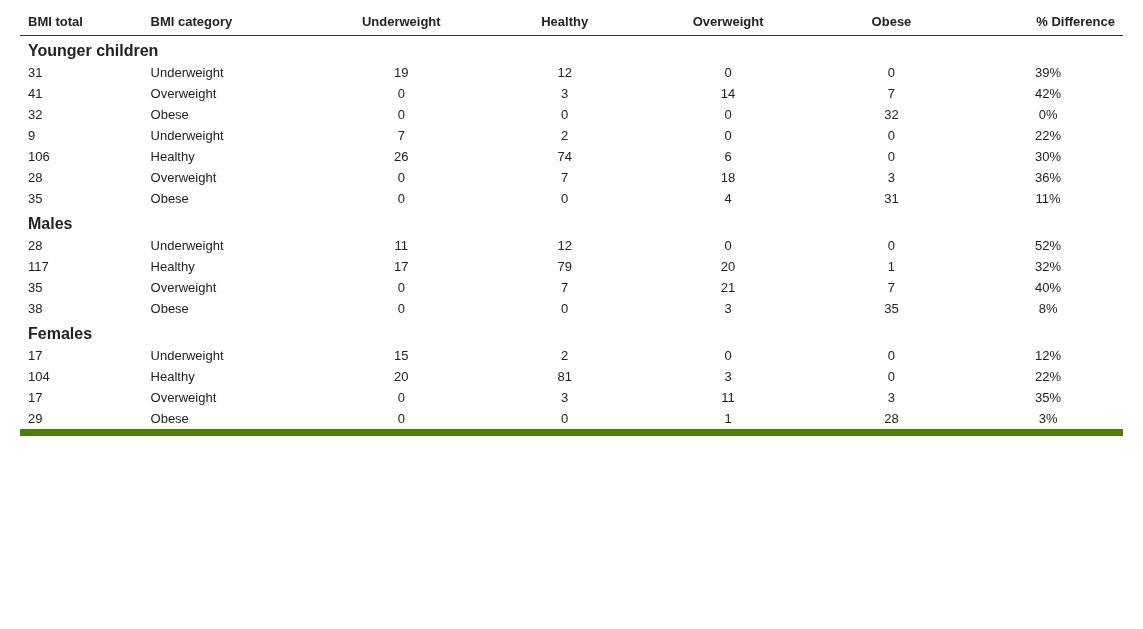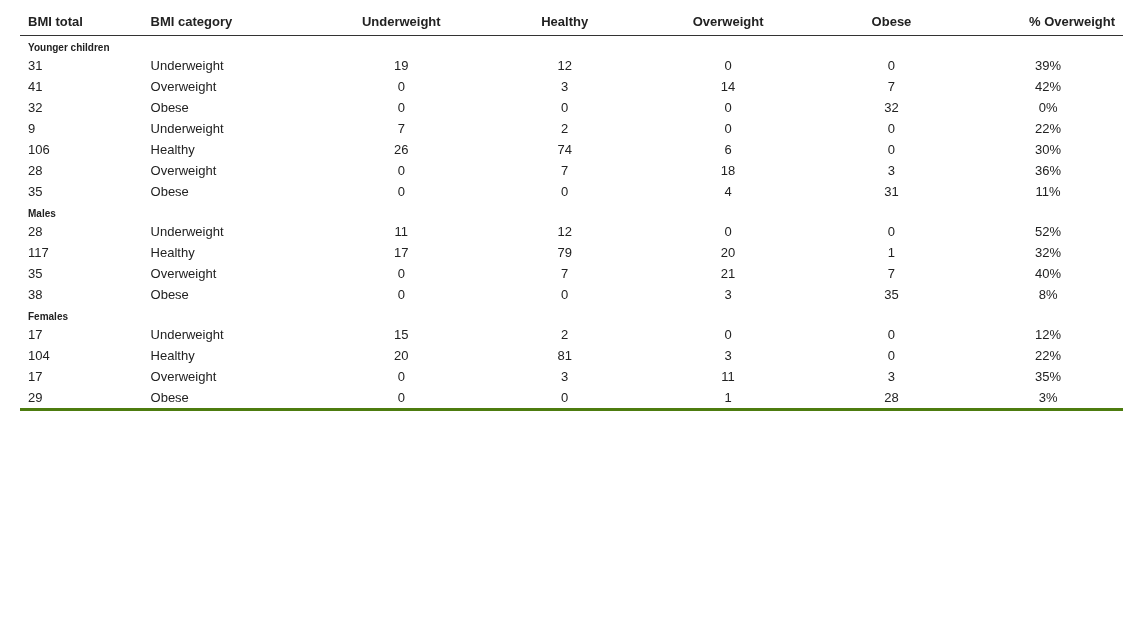--- a/index.html
+++ b/index.html
@@ -78,21 +78,21 @@
     
     tbody tr td {
       padding: 3px 8px;
       font-size: 13px;
     }
 
     
     .section-row td {
       font-weight: bold;
       padding: 6px 8px 2px 8px;
-      font-size: 10px;
+      font-size: 16px;
     }
 
     
     .td-total {
       text-align: left;
       width: 90px;
     }
 
     .td-cat {
       text-align: left;
@@ -105,39 +105,39 @@
       width: 120px;
     }
 
     .td-pct {
       text-align: center;
       width: 110px;
     }
 
     
     .last-row td {
-      border-bottom: 3px solid #4d7c0f;
+      border-bottom: 7px solid #4d7c0f;
     }
   </style>
 </head>
 <body>
 
 <div class="table-wrapper">
   <table>
     <thead>
 
 
       <tr class="col-header">
         <th class="col-bmi-total td-total">BMI total</th>
         <th class="col-bmi-cat td-cat">BMI category</th>
         <th class="col-bia td-bia">Underweight</th>
         <th class="col-bia td-bia">Healthy</th>
         <th class="col-bia td-bia">Overweight</th>
         <th class="col-bia td-bia">Obese</th>
-        <th class="col-pct td-pct">% Overweight</th>
+        <th class="col-pct td-pct">% Difference</th>
       </tr>
     </thead>
     <tbody id="table-body">
     <tr class="section-row">
       <td class="td-total" colspan="7">Younger children</td>
     </tr>
         <tr>
         <td class="td-total">31</td>
         <td class="td-cat">Underweight</td>
         <td class="td-bia">19</td>

